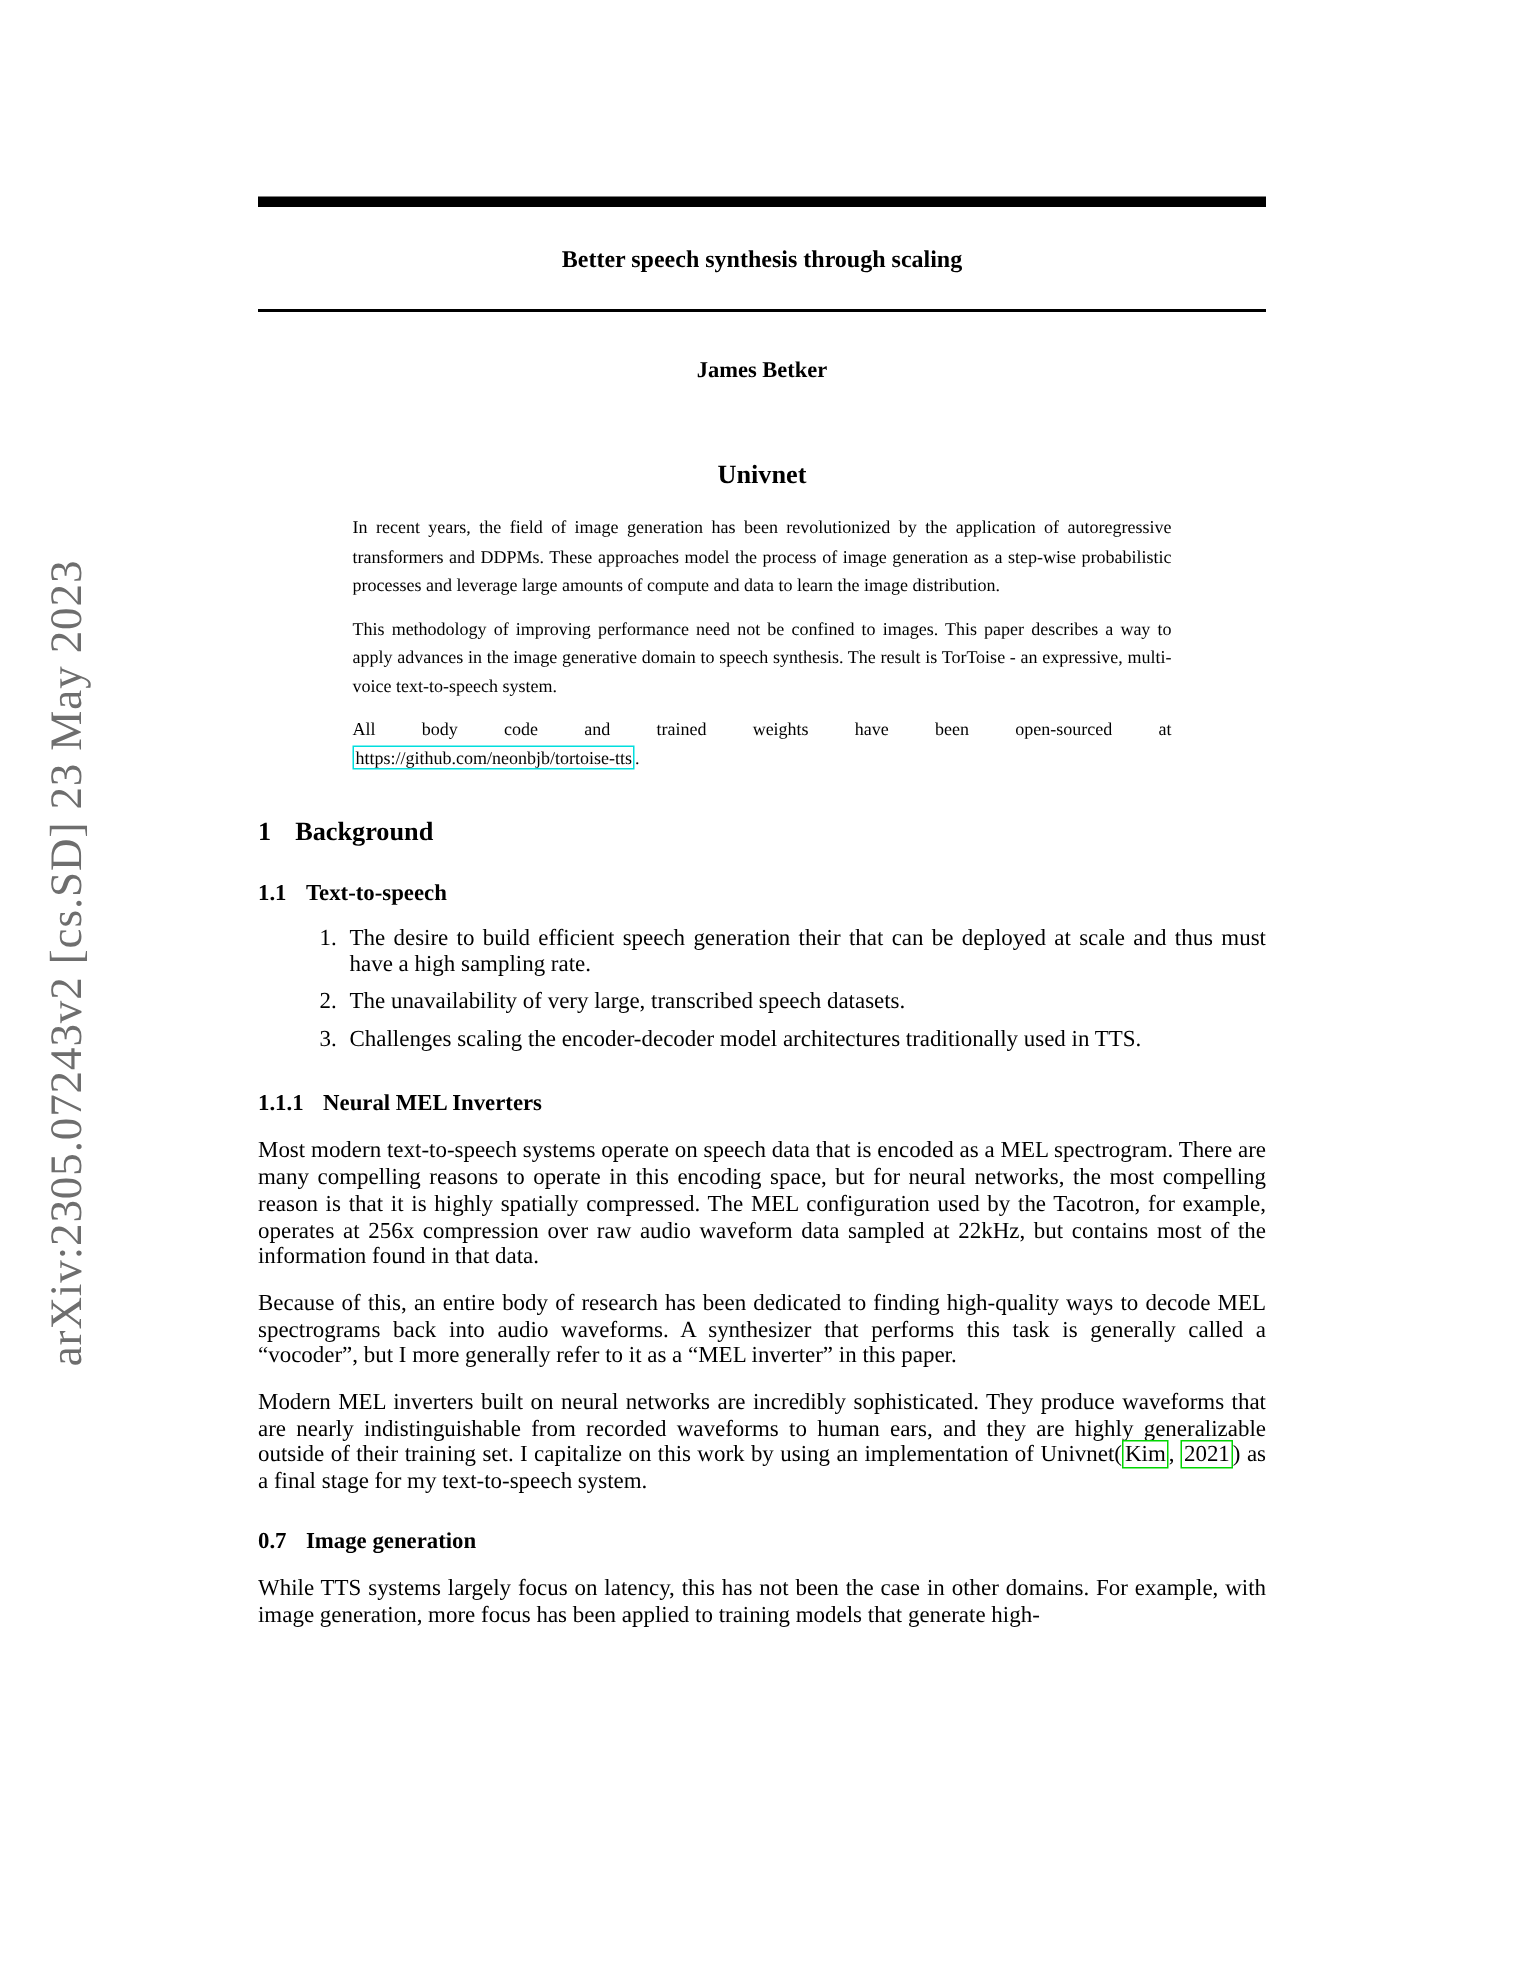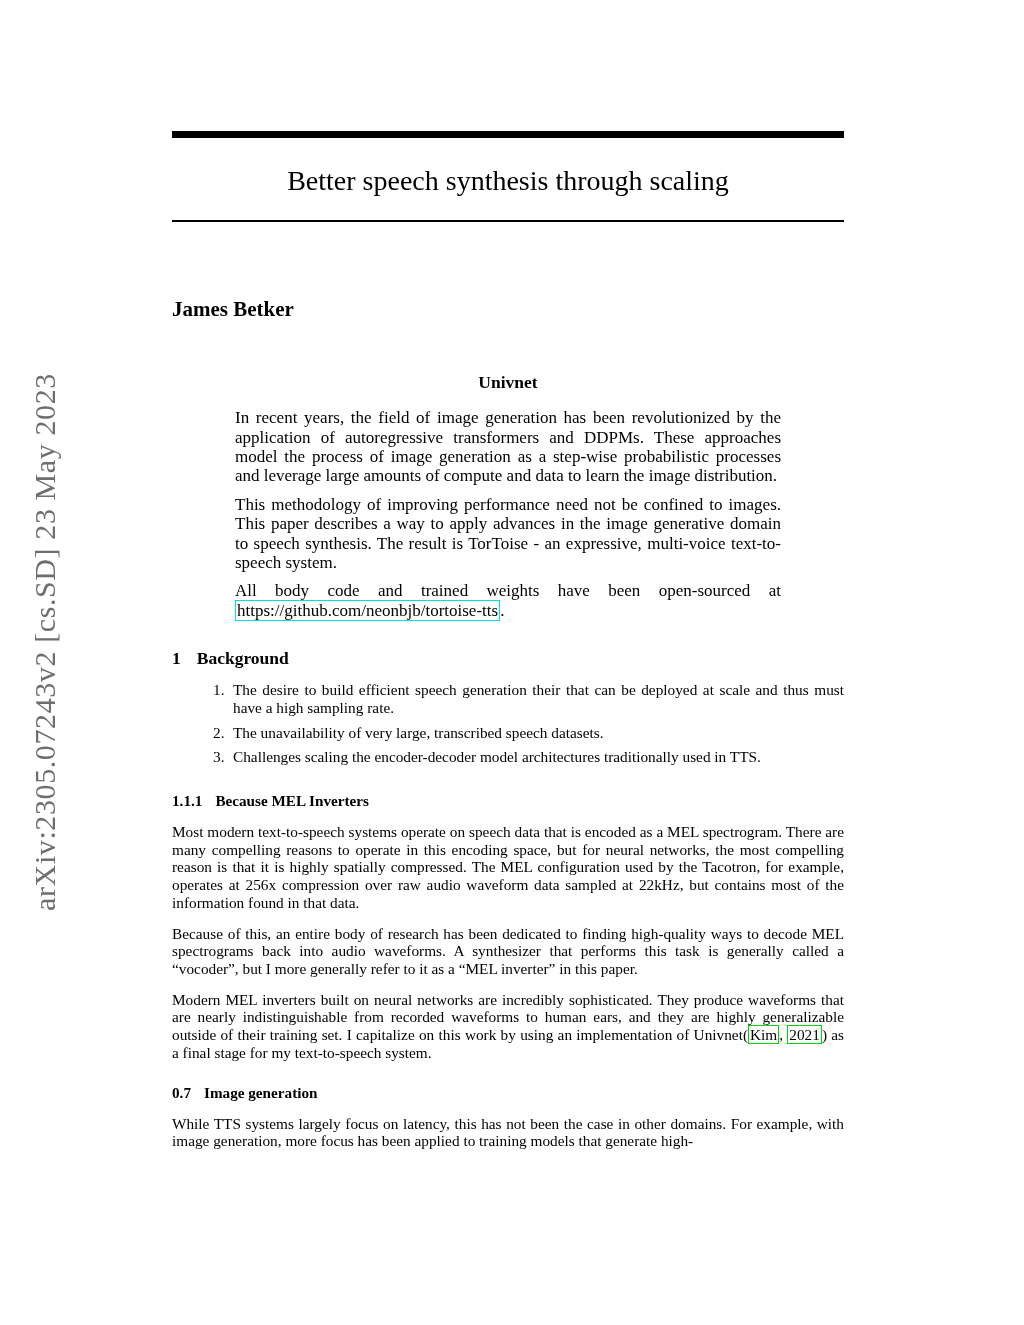--- a/index.html
+++ b/index.html
@@ -23,36 +23,37 @@
   }
   .content {
     position:absolute;
     left:172px; top:0;
     width:672px;
   }
   .rule { background:#000; }
   .rule.thick { height:7px; margin-top:131px; }
   .rule.thin  { height:2px; margin-top:23px; }
   .title {
-    font-size:28px; font-weight:400;
+    font-size:16px; font-weight:700;
     text-align:center;
     margin:27px 0 0; line-height:1.15;
   }
   .author {
-    margin-top:75px;
-    font-weight:700; font-size:21px;
+    margin-top:31px;
+    text-align:center;
+    font-weight:700; font-size:15px;
   }
   .abstract { width:546px; margin:0 auto; }
   .abstract .abs-head {
     font-size:17.5px; font-weight:700;
     text-align:center;
     margin:50px 0 0;
   }
   .abstract p {
-    font-size:17px; line-height:19.4px;
+    font-size:12px; line-height:19.4px;
     text-align:justify;
     margin:9px 0 0;
   }
   .abstract p.first { margin-top:15px; }
   .jline { display:block; text-align:justify; text-align-last:justify; }
   .linkbox { border:1.5px solid; padding:0 1px;font-family:Liberation Serif, serif; }
   .linkbox.cyan  { border-color:#00dede; }
   .linkbox.green { border-color:#00d600; }
 
   .sec { font-size:17.5px; font-weight:700; margin:28px 0 0; }
@@ -95,38 +96,39 @@
 
     <section class="abstract">
       <div class="abs-head">Univnet</div>
       <p class="first">In recent years, the field of image generation has been revolutionized by the application of autoregressive transformers and DDPMs. These approaches model the process of image generation as a step-wise probabilistic processes and leverage large amounts of compute and data to learn the image distribution.</p>
       <p>This methodology of improving performance need not be confined to images. This paper describes a way to apply advances in the image generative domain to speech synthesis. The result is TorToise - an expressive, multi-voice text-to-speech system.</p>
       <p><span class="jline">All body code and trained weights have been open-sourced at</span><span class="linkbox cyan">https://github.com/neonbjb/tortoise-tts</span><span>.</span></p>
     </section>
 
     <h2 class="sec"><span class="secnum">1</span><span>Background</span></h2>
 
+    <h3 class="subsec"><span class="secnum">1.1</span><span>Text-to-speech</span></h3>
 
 
     <div class="olist">
       <div class="li">
           <span class="num">1.</span>
           <span class="litext">The desire to build efficient speech generation their that can be deployed at scale and thus must have a high sampling rate.</span>
         </div>
       <div class="li">
           <span class="num">2.</span>
           <span class="litext">The unavailability of very large, transcribed speech datasets.</span>
         </div>
       <div class="li">
           <span class="num">3.</span>
           <span class="litext">Challenges scaling the encoder-decoder model architectures traditionally used in TTS.</span>
         </div>
     </div>
 
-    <h4 class="subsubsec"><span class="secnum">1.1.1</span><span>Because MEL Inverters</span></h4>
+    <h4 class="subsubsec"><span class="secnum">1.1.1</span><span>Neural MEL Inverters</span></h4>
 
     <p class="bodyp">Most modern text-to-speech systems operate on speech data that is encoded as a MEL spectrogram. There are many compelling reasons to operate in this encoding space, but for neural networks, the most compelling reason is that it is highly spatially compressed. The MEL configuration used by the Tacotron, for example, operates at 256x compression over raw audio waveform data sampled at 22kHz, but contains most of the information found in that data.</p>
 
     <p class="bodyp">Because of this, an entire body of research has been dedicated to finding high-quality ways to decode MEL spectrograms back into audio waveforms. A synthesizer that performs this task is generally called a “vocoder”, but I more generally refer to it as a “MEL inverter” in this paper.</p>
 
     <p class="bodyp"><span>Modern MEL inverters built on neural networks are incredibly sophisticated. They produce waveforms that are nearly indistinguishable from recorded waveforms to human ears, and they are highly generalizable outside of their training set. I capitalize on this work by using an implementation of Univnet(</span><span class="linkbox green">Kim</span><span>, </span><span class="linkbox green">2021</span><span>) as a final stage for my text-to-speech system.</span></p>
 
     <h3 class="subsec"><span class="secnum">0.7</span><span>Image generation</span></h3>
 
     <p class="bodyp">While TTS systems largely focus on latency, this has not been the case in other domains. For example, with image generation, more focus has been applied to training models that generate high-</p>

